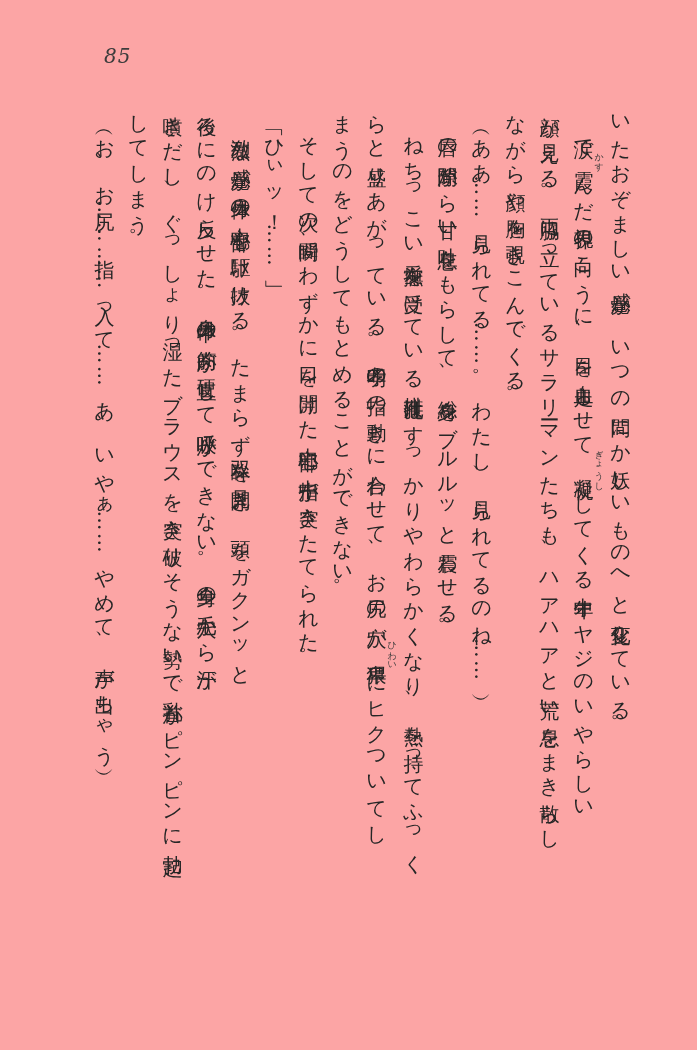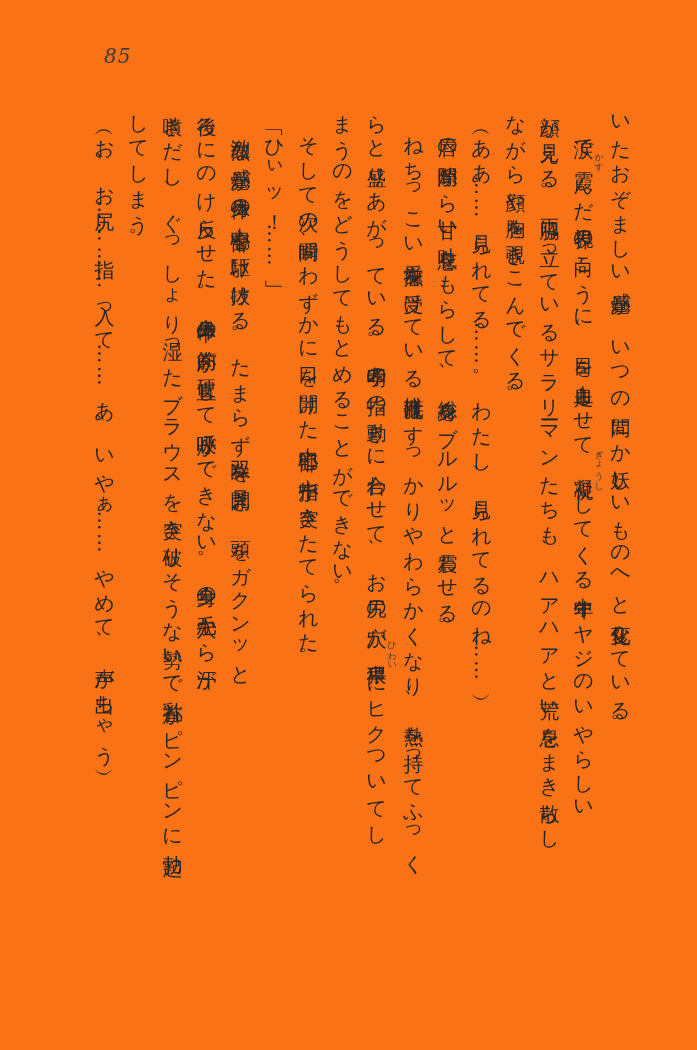--- a/index.html
+++ b/index.html
@@ -10,21 +10,21 @@
     width: 697px;
     height: 1050px;
     background: #fdfdfc;
     font-family: "DejaVu Serif", serif;
     overflow: hidden;
   }
   .page {
     position: relative;
     width: 697px;
     height: 1050px;
-    background: #f97316;
+    background: #fca5a5;
     color: #262626;
   }
   .page-number {
     position: absolute;
     top: 44px;
     left: 104px;
     font-size: 20px;
     font-style: italic;
     color: #3c3c3c;
     letter-spacing: 1px;

